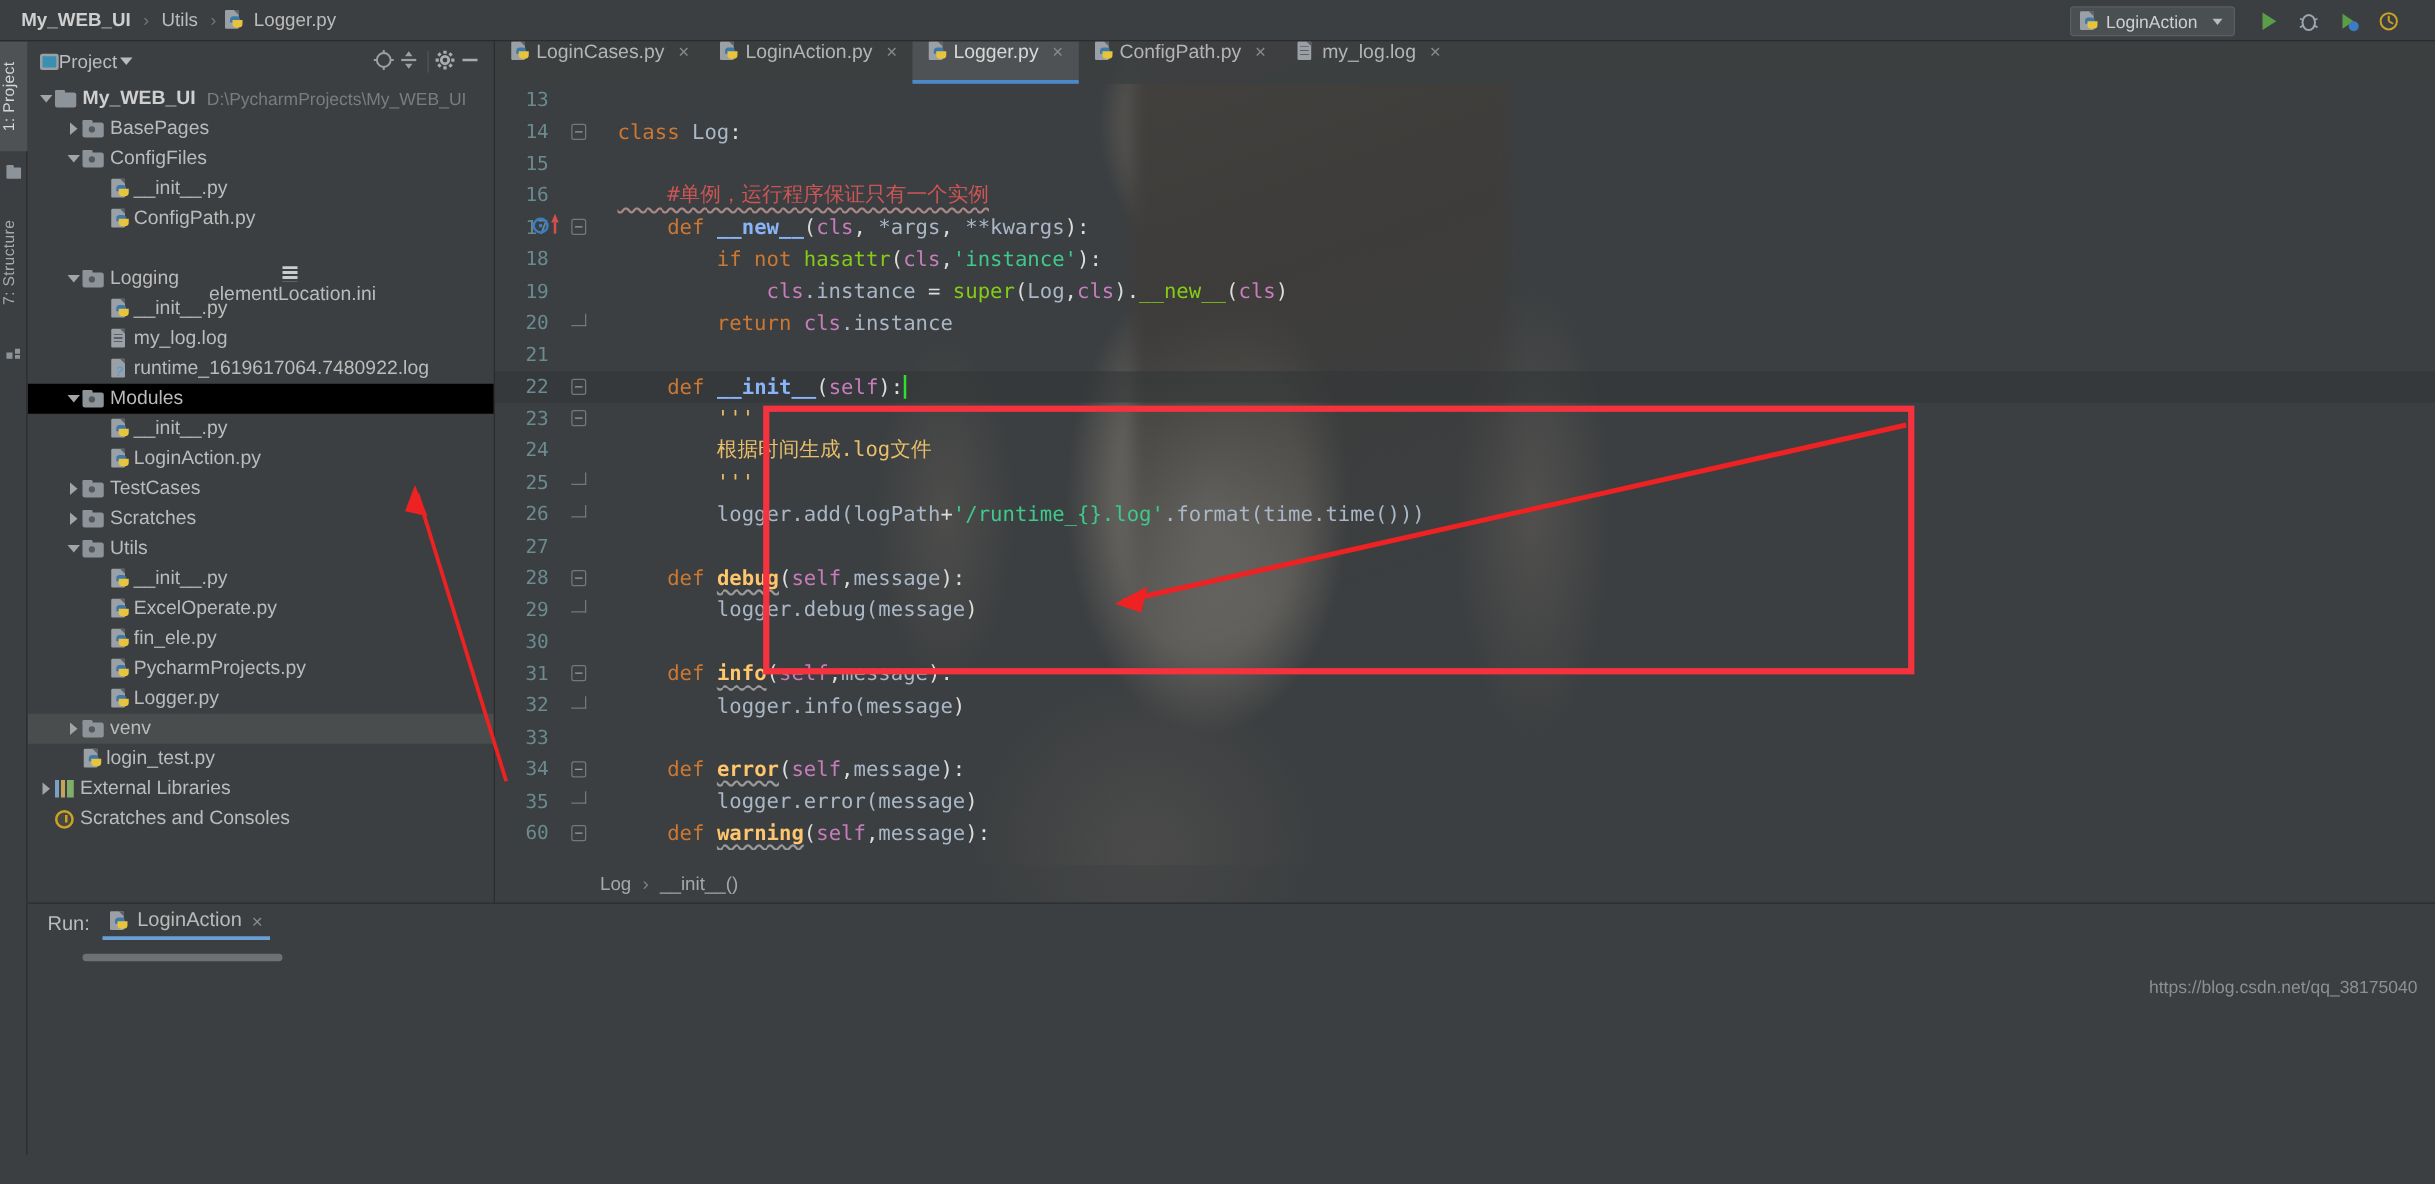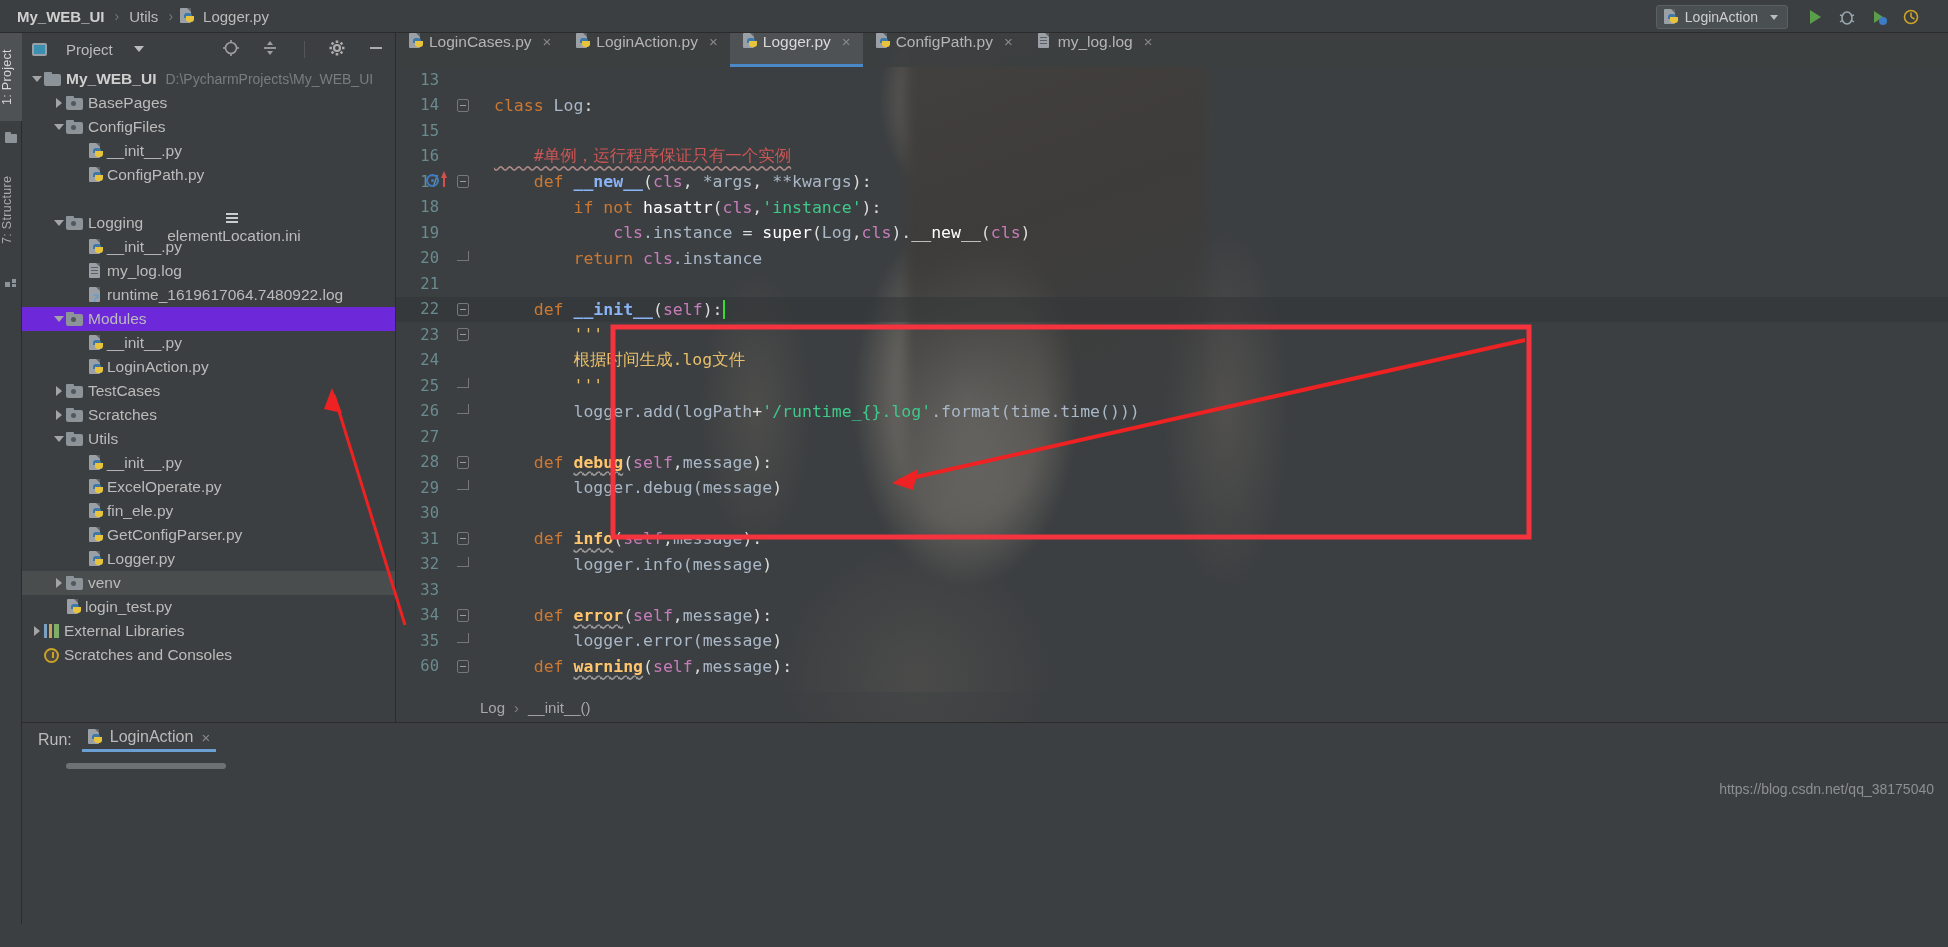--- a/index.html
+++ b/index.html
@@ -90,33 +90,33 @@
   #leftstrip .vicon { position:absolute; left:5px; width:12px; height:12px; }
 
   
   #projpanel {
     position:absolute; left:22px; top:33px; width:374px; height:866px;
     background:#3c3f41; z-index:20; border-right:1px solid #2b2b2b;
     display:flex; flex-direction:column;
   }
   #projhdr {
     height:32px; display:flex; align-items:center; padding:0 8px 0 10px;
-    flex:0 0 auto; gap:19px;
+    flex:0 0 auto; gap:0;
   }
   #projhdr .ptitle { font-size:15px; color:#bbbbbb; }
   #projhdr .sq { width:15px;height:13px;background:#3b8fb0;border:2px solid #9aa0a6;border-radius:2px; }
   #projhdr .caret { border-left:5px solid transparent;border-right:5px solid transparent;
     border-top:6px solid #bbb; margin-left:2px; }
   #projhdr .spacer { flex:1; }
   #projhdr .hicon { width:20px;height:20px;position:relative;opacity:.85; }
   #projhdr .divider { width:1px;height:17px;background:#555; margin:0 4px; }
 
   #tree { flex:1; overflow:hidden; padding-top:2px; font-size:15.5px; }
   .trow { height:24px; display:flex; align-items:center; white-space:nowrap; padding-right:6px; }
-  .trow.sel { background:#6d28d9; }
+  .trow.sel { background:#000000; }
   .trow.selgrey { background:#4a4d4e; }
   .arrow { width:14px; height:24px; display:flex; align-items:center; justify-content:center; flex:0 0 auto; }
   .arrow i { display:block; width:0;height:0; }
   .arrow.open i { border-left:5px solid transparent;border-right:5px solid transparent;border-top:6px solid #a4a4a4; }
   .arrow.closed i { border-top:5px solid transparent;border-bottom:5px solid transparent;border-left:6px solid #a4a4a4; }
   .tname { color:#bbbbbb; margin-left:5px; }
   .tname.bold { font-weight:bold; color:#cfcfcf; }
   .tpath { color:#7a7d7f; margin-left:9px; font-size:14px; }
 
   .folder { width:17px;height:14px;position:relative;flex:0 0 auto; }
@@ -177,21 +177,21 @@
   .foldpt { position:absolute; left:9px; top:5px; width:12px; height:10px;
     border:1px solid #777; border-left:none; border-top:none;
     background:rgba(60,63,65,0.5); }
 
   
   .kw   { color:#cc7832; }
   .fnu  { color:#ffc66d; font-weight:bold; text-decoration:underline wavy #9a9a9a; text-underline-offset:3px; }
   .dfn  { color:#8ab4f8; font-weight:bold; }
   .par  { color:#c77dbb;text-align:center; }
   .strg { color:#3fc98a; }
-  .bi   { color:#ffffff;text-align:center; }
+  .bi   { color:#84cc16;text-align:center; }
   .id   { color:#a9b7c6; }
   .cmt  { color:#cc5555; text-decoration:underline wavy #aa8888; text-underline-offset:4px; }
   .doc  { color:#e8bf6a; }
   .op   { color:#dcdcdc; }
   .cls  { color:#a9b7c6; }
 
   .caret-bar { display:inline-block; width:2px; height:19px; background:#2fe02f;
     vertical-align:-4px; }
 
   
@@ -551,21 +551,21 @@
         </span>
         <span class="tname">fin_ele.py</span>
       </div>
       <div class="trow" style="padding-left: 52px;">
         <span class="arrow "></span>
         <span class="fileicon">
           <i class="pg"></i>
           <i class="b"></i>
           <i class="y"></i>
         </span>
-        <span class="tname">GetConfigParser.py</span>
+        <span class="tname">PycharmProjects.py</span>
       </div>
       <div class="trow" style="padding-left: 52px;">
         <span class="arrow "></span>
         <span class="fileicon">
           <i class="pg"></i>
           <i class="b"></i>
           <i class="y"></i>
         </span>
         <span class="tname">Logger.py</span>
       </div>

